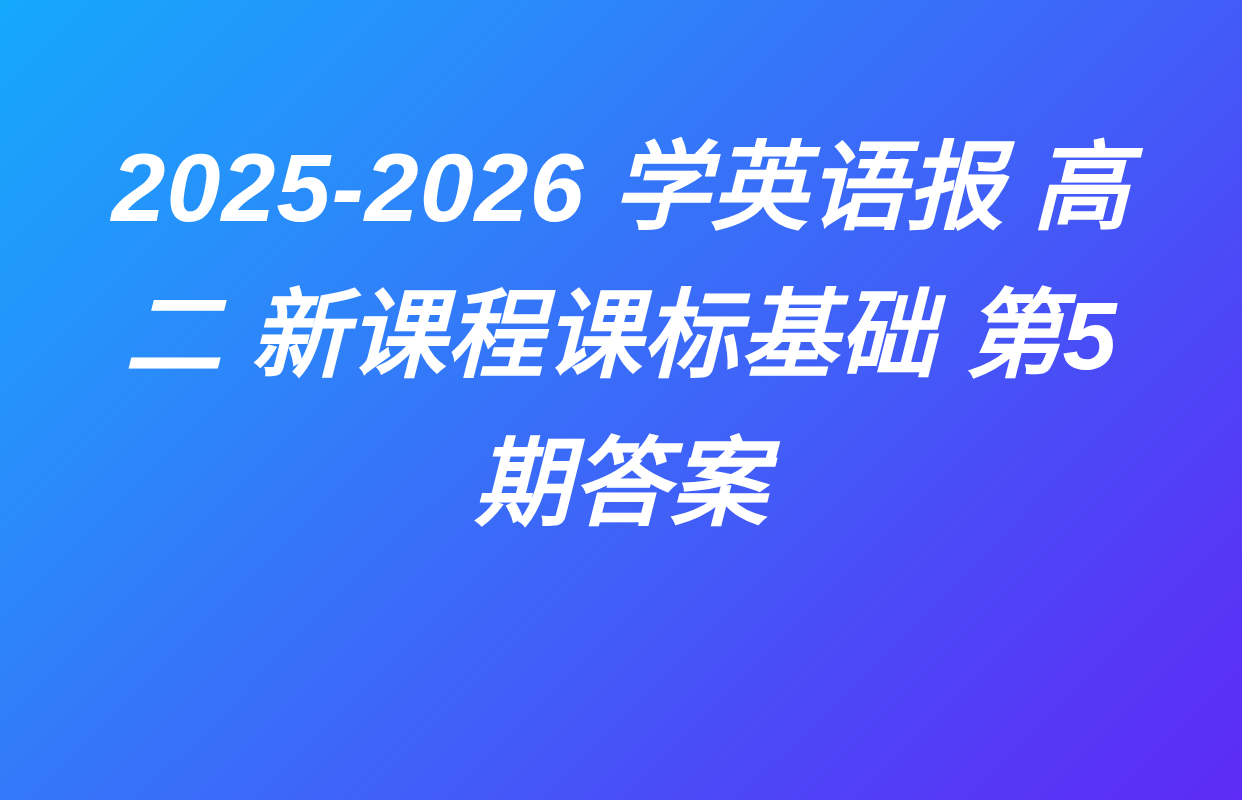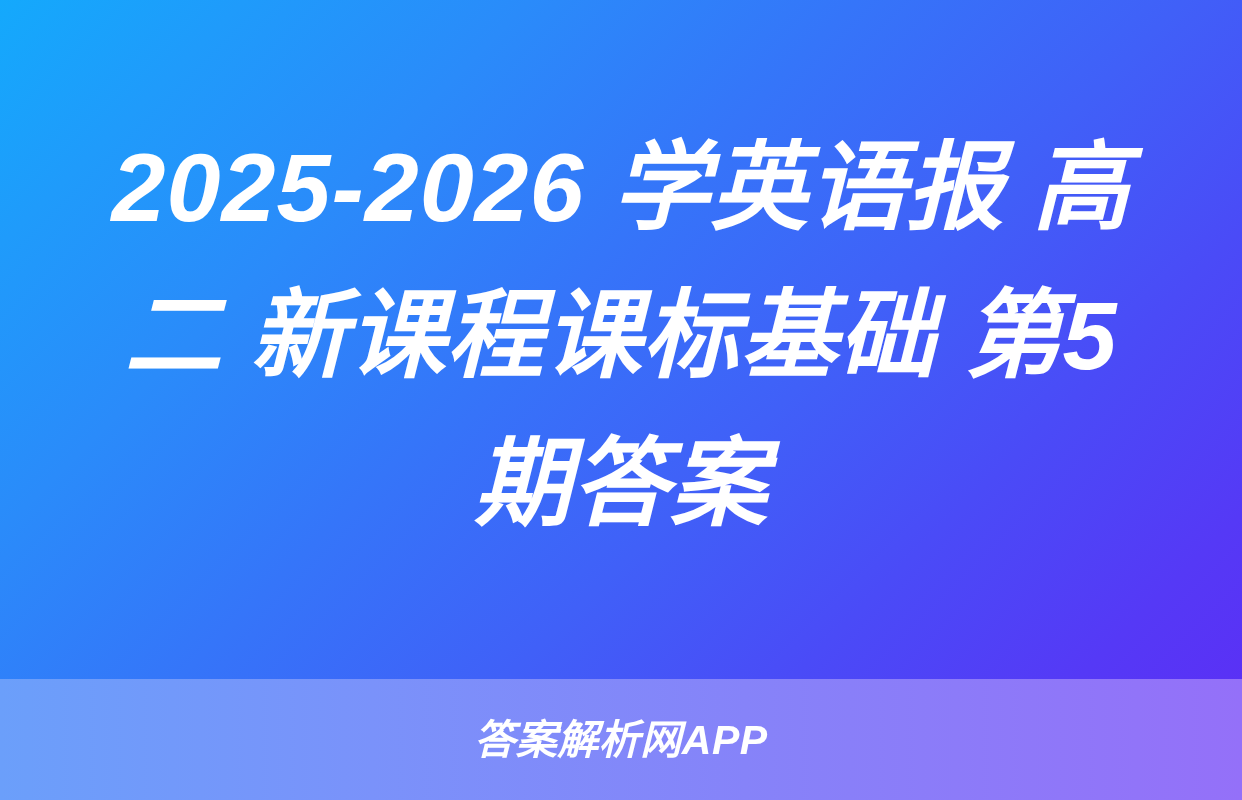--- a/index.html
+++ b/index.html
@@ -97,17 +97,14 @@
 </style>
 </head>
 <body>
 
 <div class="banner">
 
   <div class="headline-area">
     <h1 class="headline">2025-2026 学英语报 高二 新课程课标基础 第5期答案</h1>
   </div>
 
-  <div class="watermark-band">
-    <span class="watermark-text">答案解析网APP</span>
-  </div>
 
 </div>
 
 </body></html>

